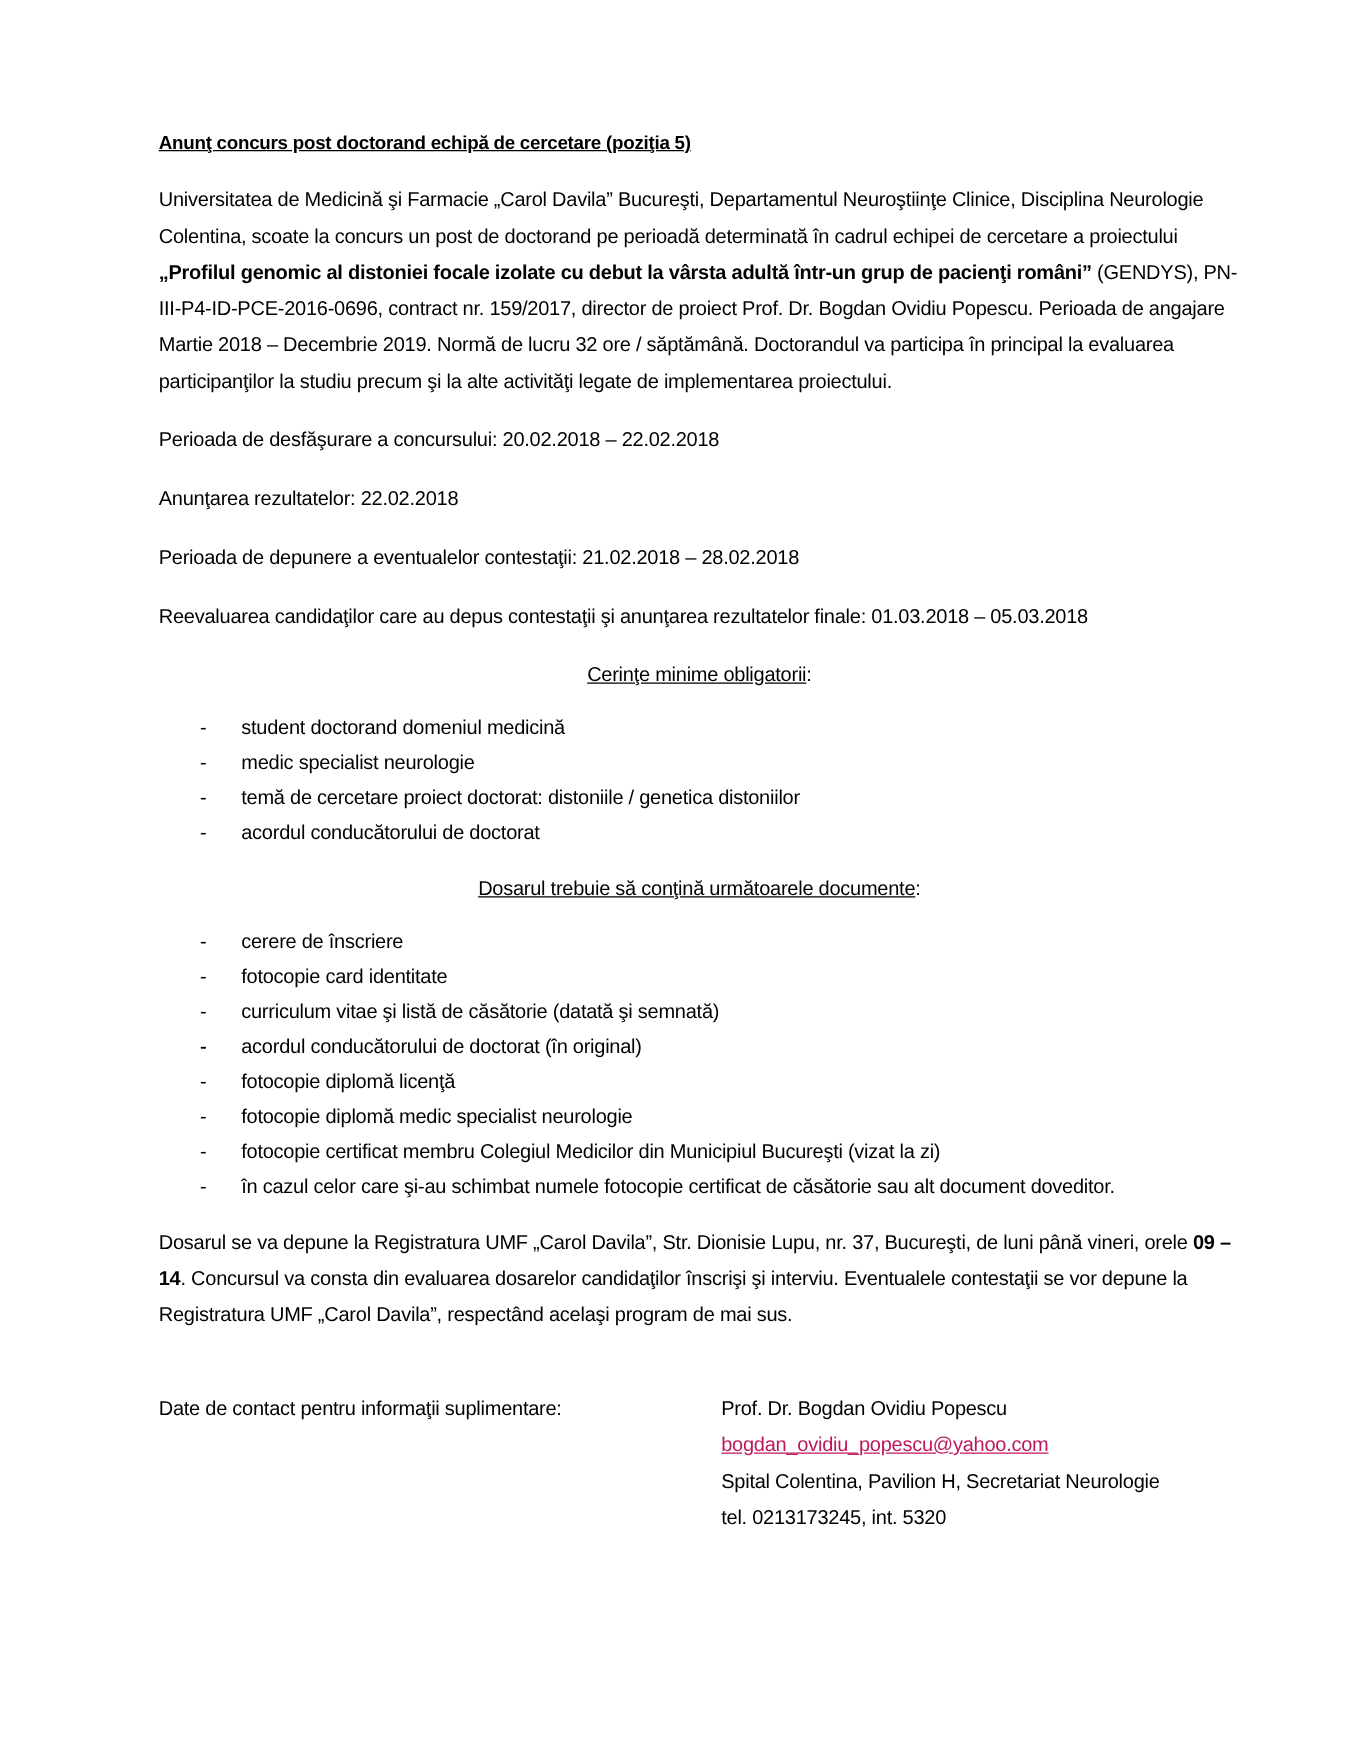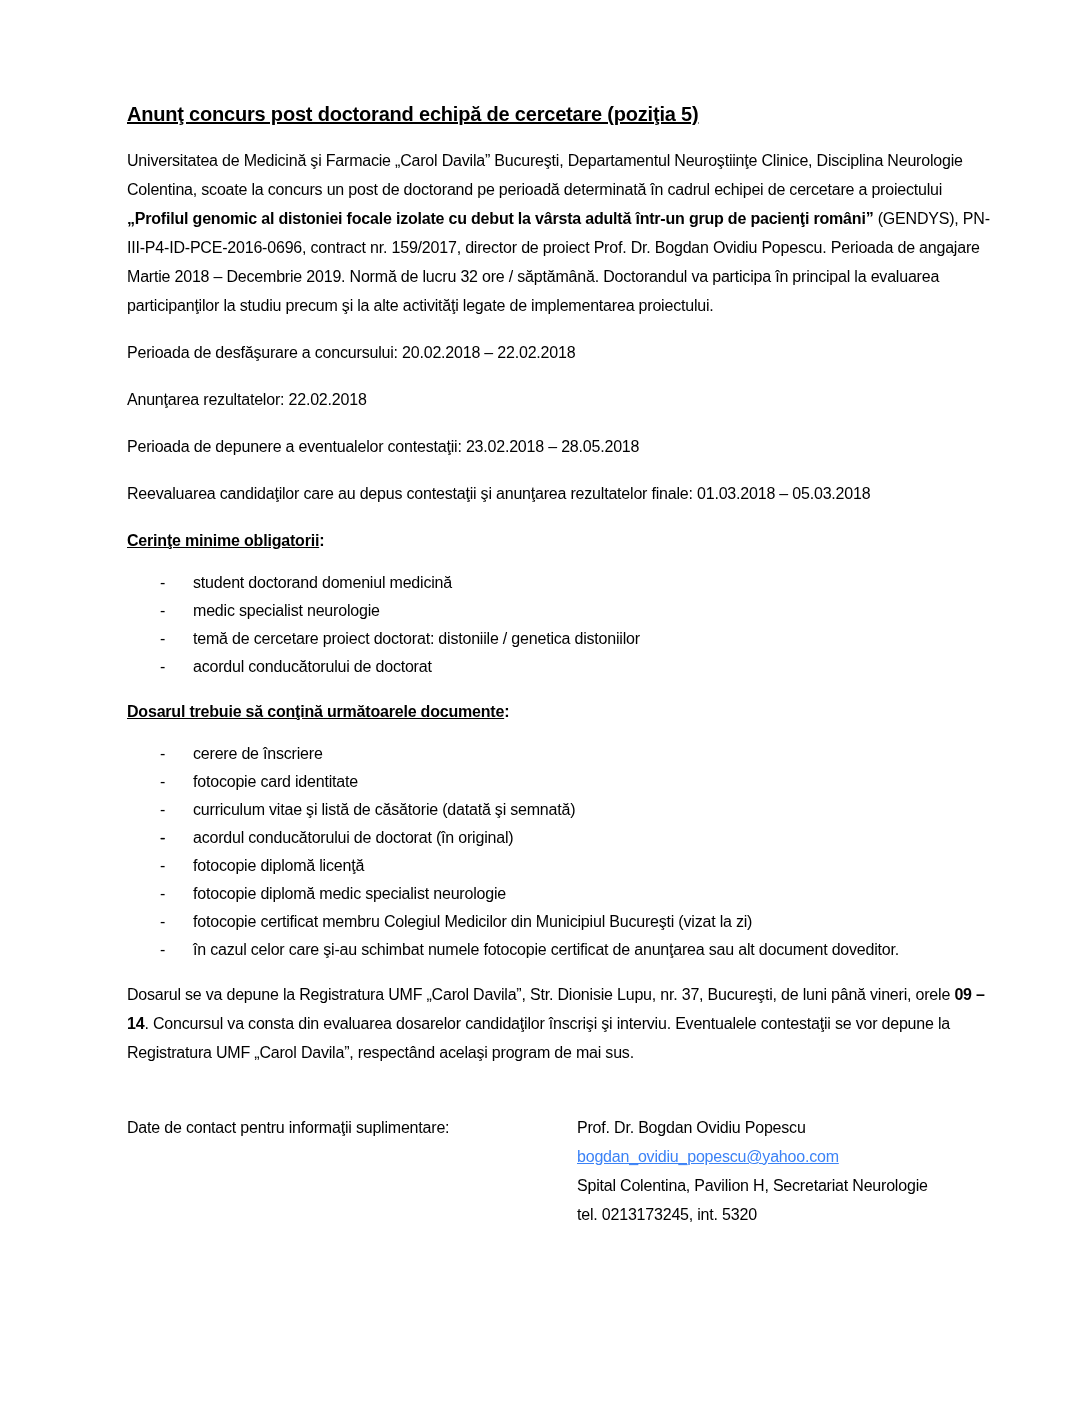--- a/index.html
+++ b/index.html
@@ -20,32 +20,33 @@
     background: #ffffff;
     padding: 100px 98px 40px 127px;
   }
   .doc {
     width: 865px;
     font-size: 16px;
     line-height: 29px;
     letter-spacing: -0.2px;
   }
   .doc-title {
-    font-size: 20px;
+    font-size: 15px;
     font-weight: bold;
     line-height: 29px;
     margin-bottom: 17px;
   }
   .doc-title .ul { text-decoration: underline; }
   p.body-par { margin-bottom: 18px; }
   p.schedule-line { margin-bottom: 18px; }
   .section-heading {
-    font-weight: bold;
+    font-weight: normal;
     margin-bottom: 14px;
     margin-top: 10px;
+    text-align: center;
   }
   .section-heading .ul { text-decoration: underline; }
   ul.dash-list {
     list-style: none;
     margin-bottom: 16px;
   }
   ul.dash-list li {
     position: relative;
     padding-left: 66px;
     line-height: 28px;
@@ -76,21 +77,21 @@
   <div class="doc">
 
     <div class="doc-title">
       <span class="ul">Anunţ concurs post doctorand echipă de cercetare (poziţia 5)</span>
     </div>
 
     <p class="body-par"><span>Universitatea de Medicină şi Farmacie „Carol Davila” Bucureşti, Departamentul Neuroştiinţe Clinice, Disciplina Neurologie Colentina, scoate la concurs un post de doctorand pe perioadă determinată în cadrul echipei de cercetare a proiectului </span><span class="bold">„Profilul genomic al distoniei focale izolate cu debut la vârsta adultă într-un grup de pacienţi români”</span><span> (GENDYS), PN-III-P4-ID-PCE-2016-0696, contract nr. 159/2017, director de proiect Prof. Dr. Bogdan Ovidiu Popescu. Perioada de angajare Martie 2018 – Decembrie 2019. Normă de lucru 32 ore / săptămână. Doctorandul va participa în principal la evaluarea participanţilor la studiu precum şi la alte activităţi legate de implementarea proiectului.</span></p>
 
     <p class="schedule-line">Perioada de desfăşurare a concursului: 20.02.2018 – 22.02.2018</p>
     <p class="schedule-line">Anunţarea rezultatelor: 22.02.2018</p>
-    <p class="schedule-line">Perioada de depunere a eventualelor contestaţii: 23.02.2018 – 28.05.2018</p>
+    <p class="schedule-line">Perioada de depunere a eventualelor contestaţii: 21.02.2018 – 28.02.2018</p>
     <p class="schedule-line">Reevaluarea candidaţilor care au depus contestaţii şi anunţarea rezultatelor finale: 01.03.2018 – 05.03.2018</p>
 
     <div class="section-heading">
       <span class="ul">Cerinţe minime obligatorii</span><span>:</span>
     </div>
 
     <ul class="dash-list">
       <li><span class="dash">-</span><span>student doctorand domeniul medicină</span></li>
       <li><span class="dash">-</span><span>medic specialist neurologie</span></li>
       <li><span class="dash">-</span><span>temă de cercetare proiect doctorat: distoniile / genetica distoniilor</span></li>
@@ -103,29 +104,29 @@
 
     <ul class="dash-list">
       <li><span class="dash">-</span><span>cerere de înscriere</span></li>
       <li><span class="dash">-</span><span>fotocopie card identitate</span></li>
       <li><span class="dash">-</span><span>curriculum vitae şi listă de căsătorie (datată şi semnată)</span></li>
       <li><span class="dash">-</span></li>
       <li><span class="dash">-</span><span>acordul conducătorului de doctorat (în original)</span></li>
       <li><span class="dash">-</span><span>fotocopie diplomă licenţă</span></li>
       <li><span class="dash">-</span><span>fotocopie diplomă medic specialist neurologie</span></li>
       <li><span class="dash">-</span><span>fotocopie certificat membru Colegiul Medicilor din Municipiul Bucureşti (vizat la zi)</span></li>
-      <li><span class="dash">-</span><span>în cazul celor care şi-au schimbat numele fotocopie certificat de anunţarea sau alt document doveditor.</span></li>
+      <li><span class="dash">-</span><span>în cazul celor care şi-au schimbat numele fotocopie certificat de căsătorie sau alt document doveditor.</span></li>
     </ul>
 
     <p class="body-par" style="margin-top: 12px;"><span>Dosarul se va depune la Registratura UMF „Carol Davila”, Str. Dionisie Lupu, nr. 37, Bucureşti, de luni până vineri, orele </span><span class="bold">09 – 14</span><span>.  Concursul va consta din evaluarea dosarelor candidaţilor înscrişi şi interviu. Eventualele contestaţii se vor depune la Registratura UMF „Carol Davila”, respectând acelaşi program de mai sus.</span></p>
 
     <div class="contact-block">
       <div class="contact-label">Date de contact pentru informaţii suplimentare:</div>
       <div class="contact-values">
         <div>Prof. Dr. Bogdan Ovidiu Popescu</div>
-        <div><a class="email-link" href="#" style="color: #3b82f6;">bogdan_ovidiu_popescu@yahoo.com</a></div>
+        <div><a class="email-link" href="#" style="color: #be185d;">bogdan_ovidiu_popescu@yahoo.com</a></div>
         <div>Spital Colentina, Pavilion H, Secretariat Neurologie</div>
         <div>tel. 0213173245, int. 5320</div>
       </div>
     </div>
 
   </div>
 </div>
 
 </body></html>

